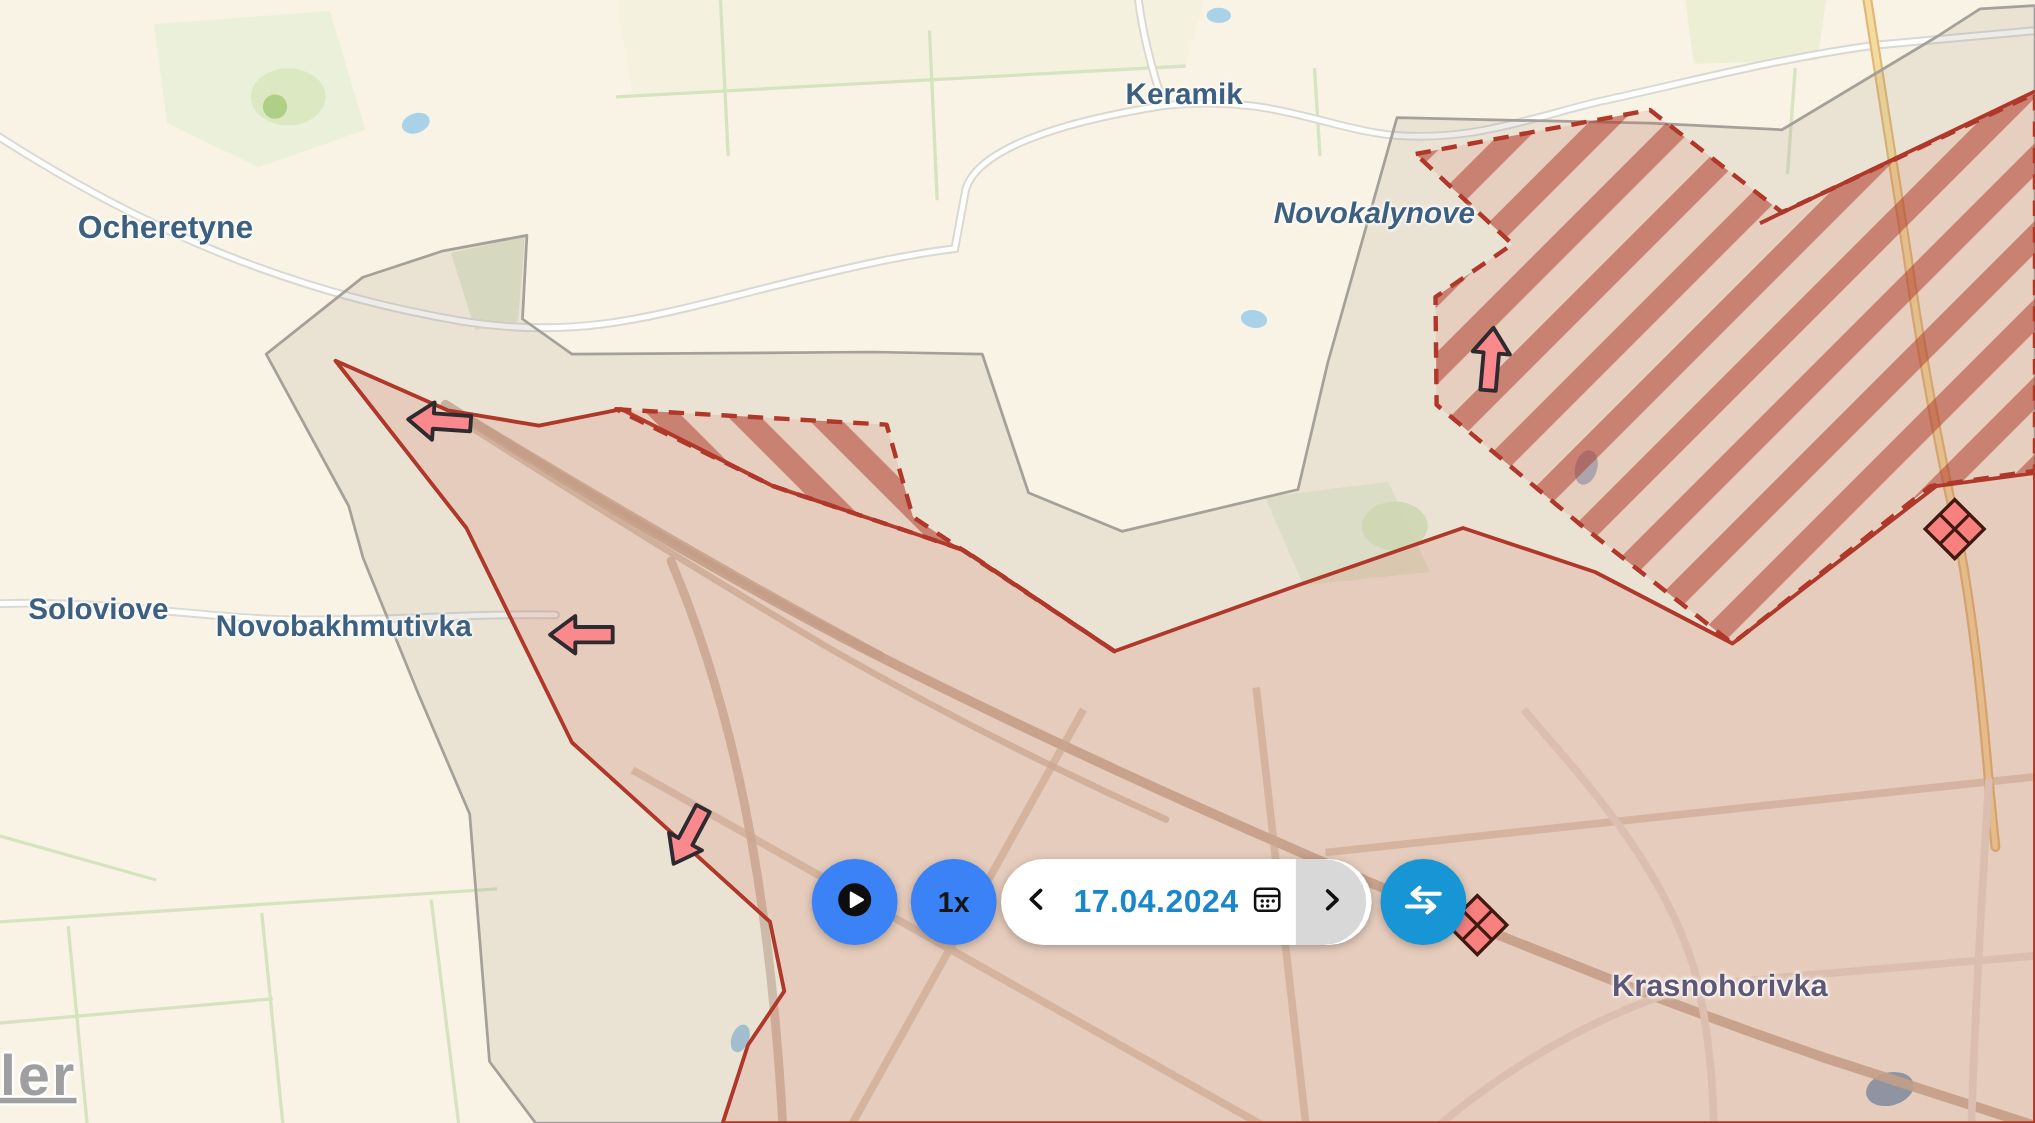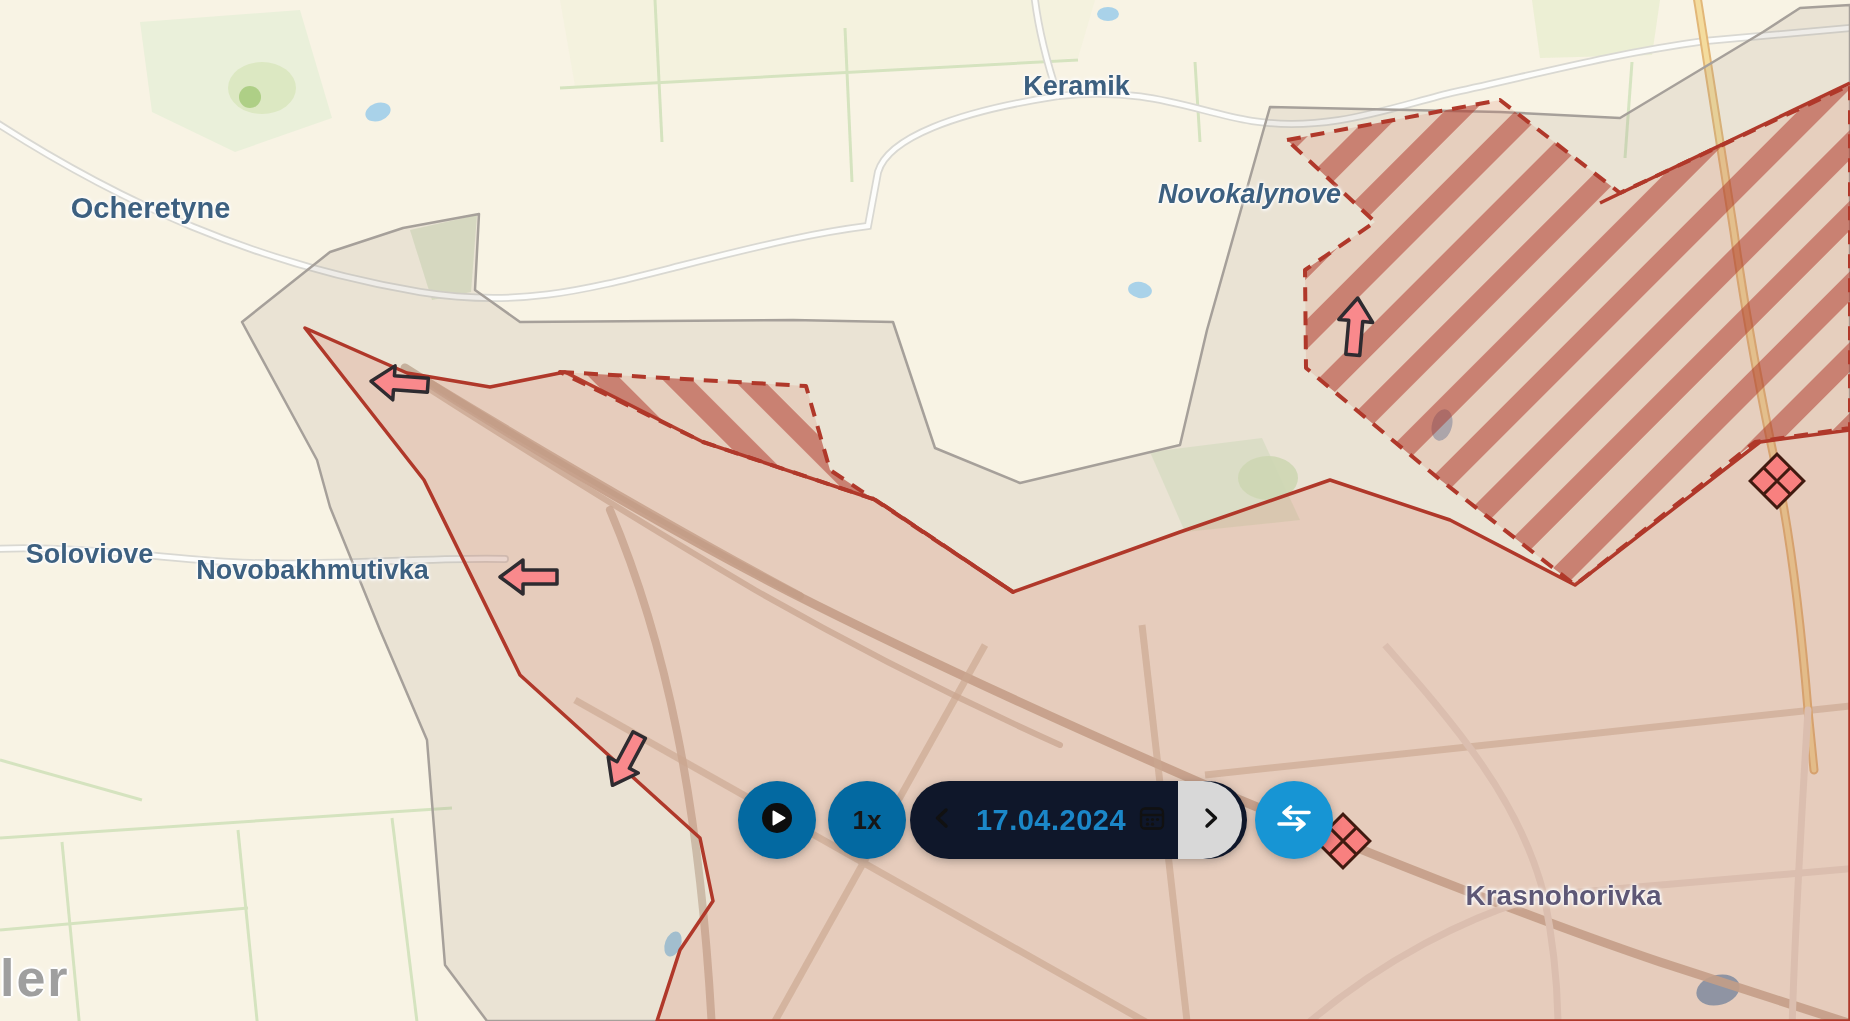--- a/index.html
+++ b/index.html
@@ -11,30 +11,30 @@
   .town{position:absolute;transform:translate(-50%,-50%);
         font-weight:600;font-size:27px;color:#3d6080;white-space:nowrap;
         text-shadow:0 0 3px #fff,0 0 3px #fff,0 1px 4px #fff,0 -1px 4px #fff;
         pointer-events:none;padding-left:27px;}
   .town.kras{color:#5e5876;font-size:28px;}
   .town.och{font-size:29px;}
 
   
   .watermark{position:absolute;left:0px;top:948px;font-size:52px;font-weight:700;
         color:#9f9f9f;letter-spacing:2px;
-        text-shadow:-2px 0 0 #fff,2px 0 0 #fff,0 -2px 0 #fff,0 2px 0 #fff,0 0 6px #fff;}
+        text-shadow:-2px 0 0 #fff,2px 0 0 #fff,0 -2px 0 #fff,0 2px 0 #fff,0 0 6px #fff;text-decoration:underline;}
 
   
   .circle-btn{position:absolute;width:78px;height:78px;border-radius:50%;
-        background:#0369a1;box-shadow:0 2px 8px rgba(40,40,40,.35);
+        background:#3b82f6;box-shadow:0 2px 8px rgba(40,40,40,.35);
         display:flex;align-items:center;justify-content:center;cursor:pointer;}
   .circle-btn.blue{background:#1795d4;}
   .speed-text{font-size:26px;font-weight:700;color:#161616;}
   .date-pill{position:absolute;left:910px;top:781px;width:337px;height:78px;
-        background:#0f172a;border-radius:39px;box-shadow:0 2px 8px rgba(40,40,40,.35);}
+        background:#ffffff;border-radius:39px;box-shadow:0 2px 8px rgba(40,40,40,.35);}
   .pill-gray{position:absolute;left:268px;right:5px;top:0;bottom:0;
         background:#d8d8d8;border-radius:0 39px 39px 0;
         display:flex;align-items:center;justify-content:center;cursor:pointer;}
   .chev-left{position:absolute;left:20px;top:50%;transform:translateY(-50%);cursor:pointer;}
   .date-value{position:absolute;left:52px;top:0;width:178px;height:100%;
         display:flex;align-items:center;justify-content:center;
         font-size:29px;font-weight:700;color:#1b87c8;letter-spacing:.5px;cursor:pointer;}
   .cal-icon{position:absolute;left:228px;top:50%;transform:translateY(-50%);cursor:pointer;}
 </style>
 </head>

